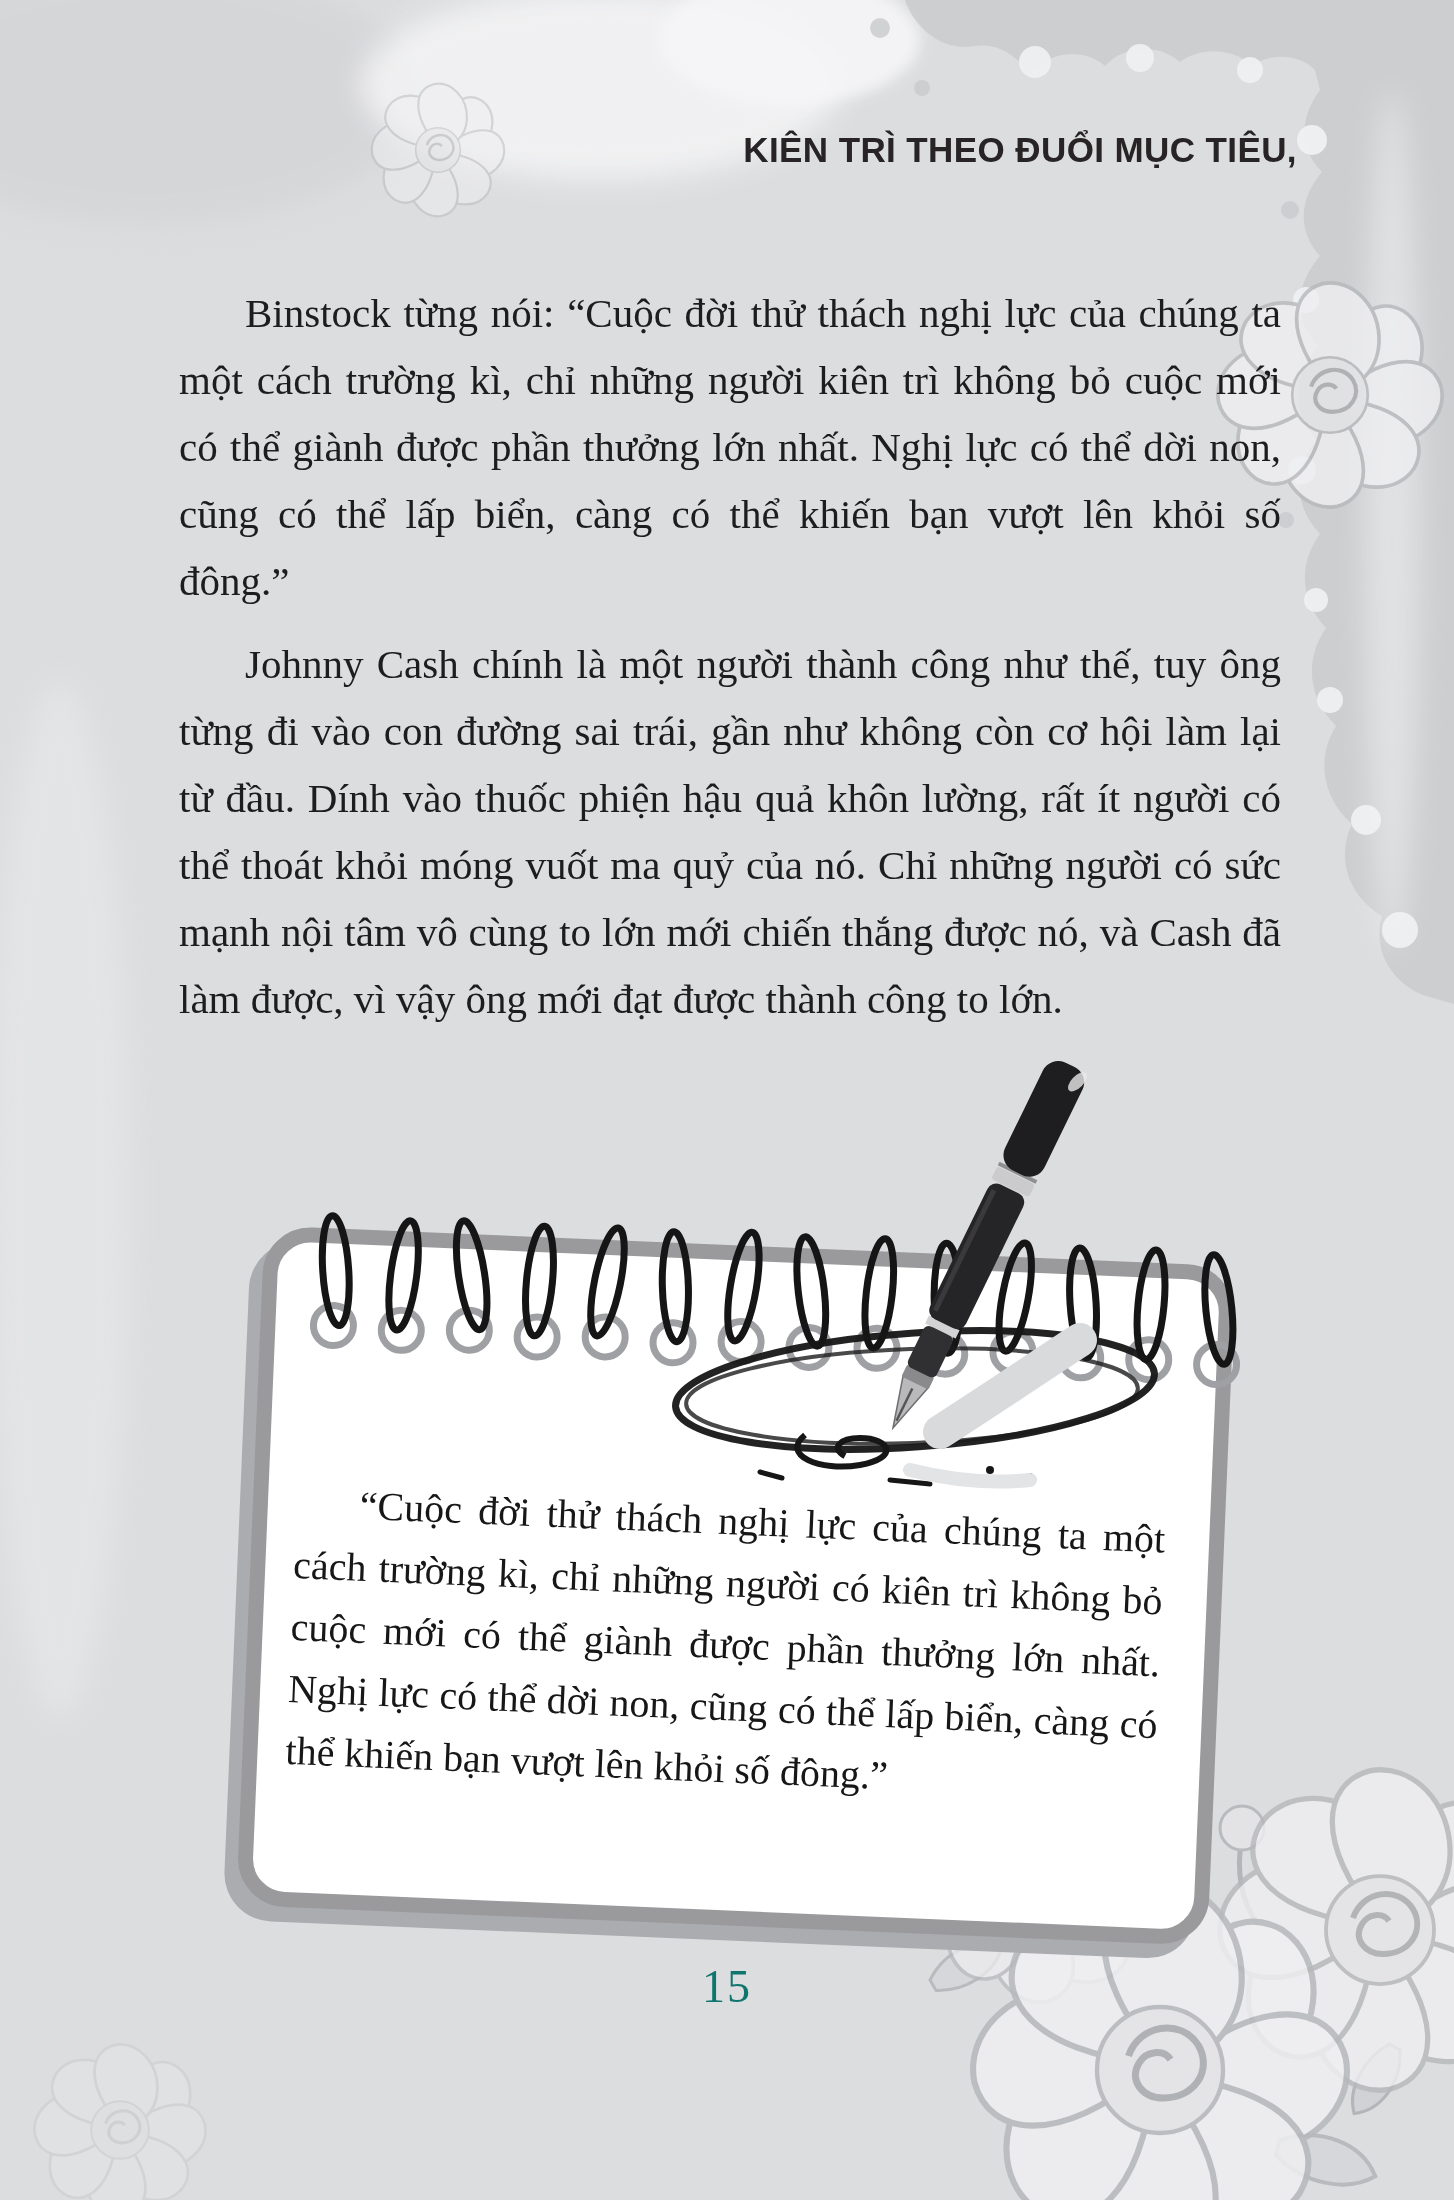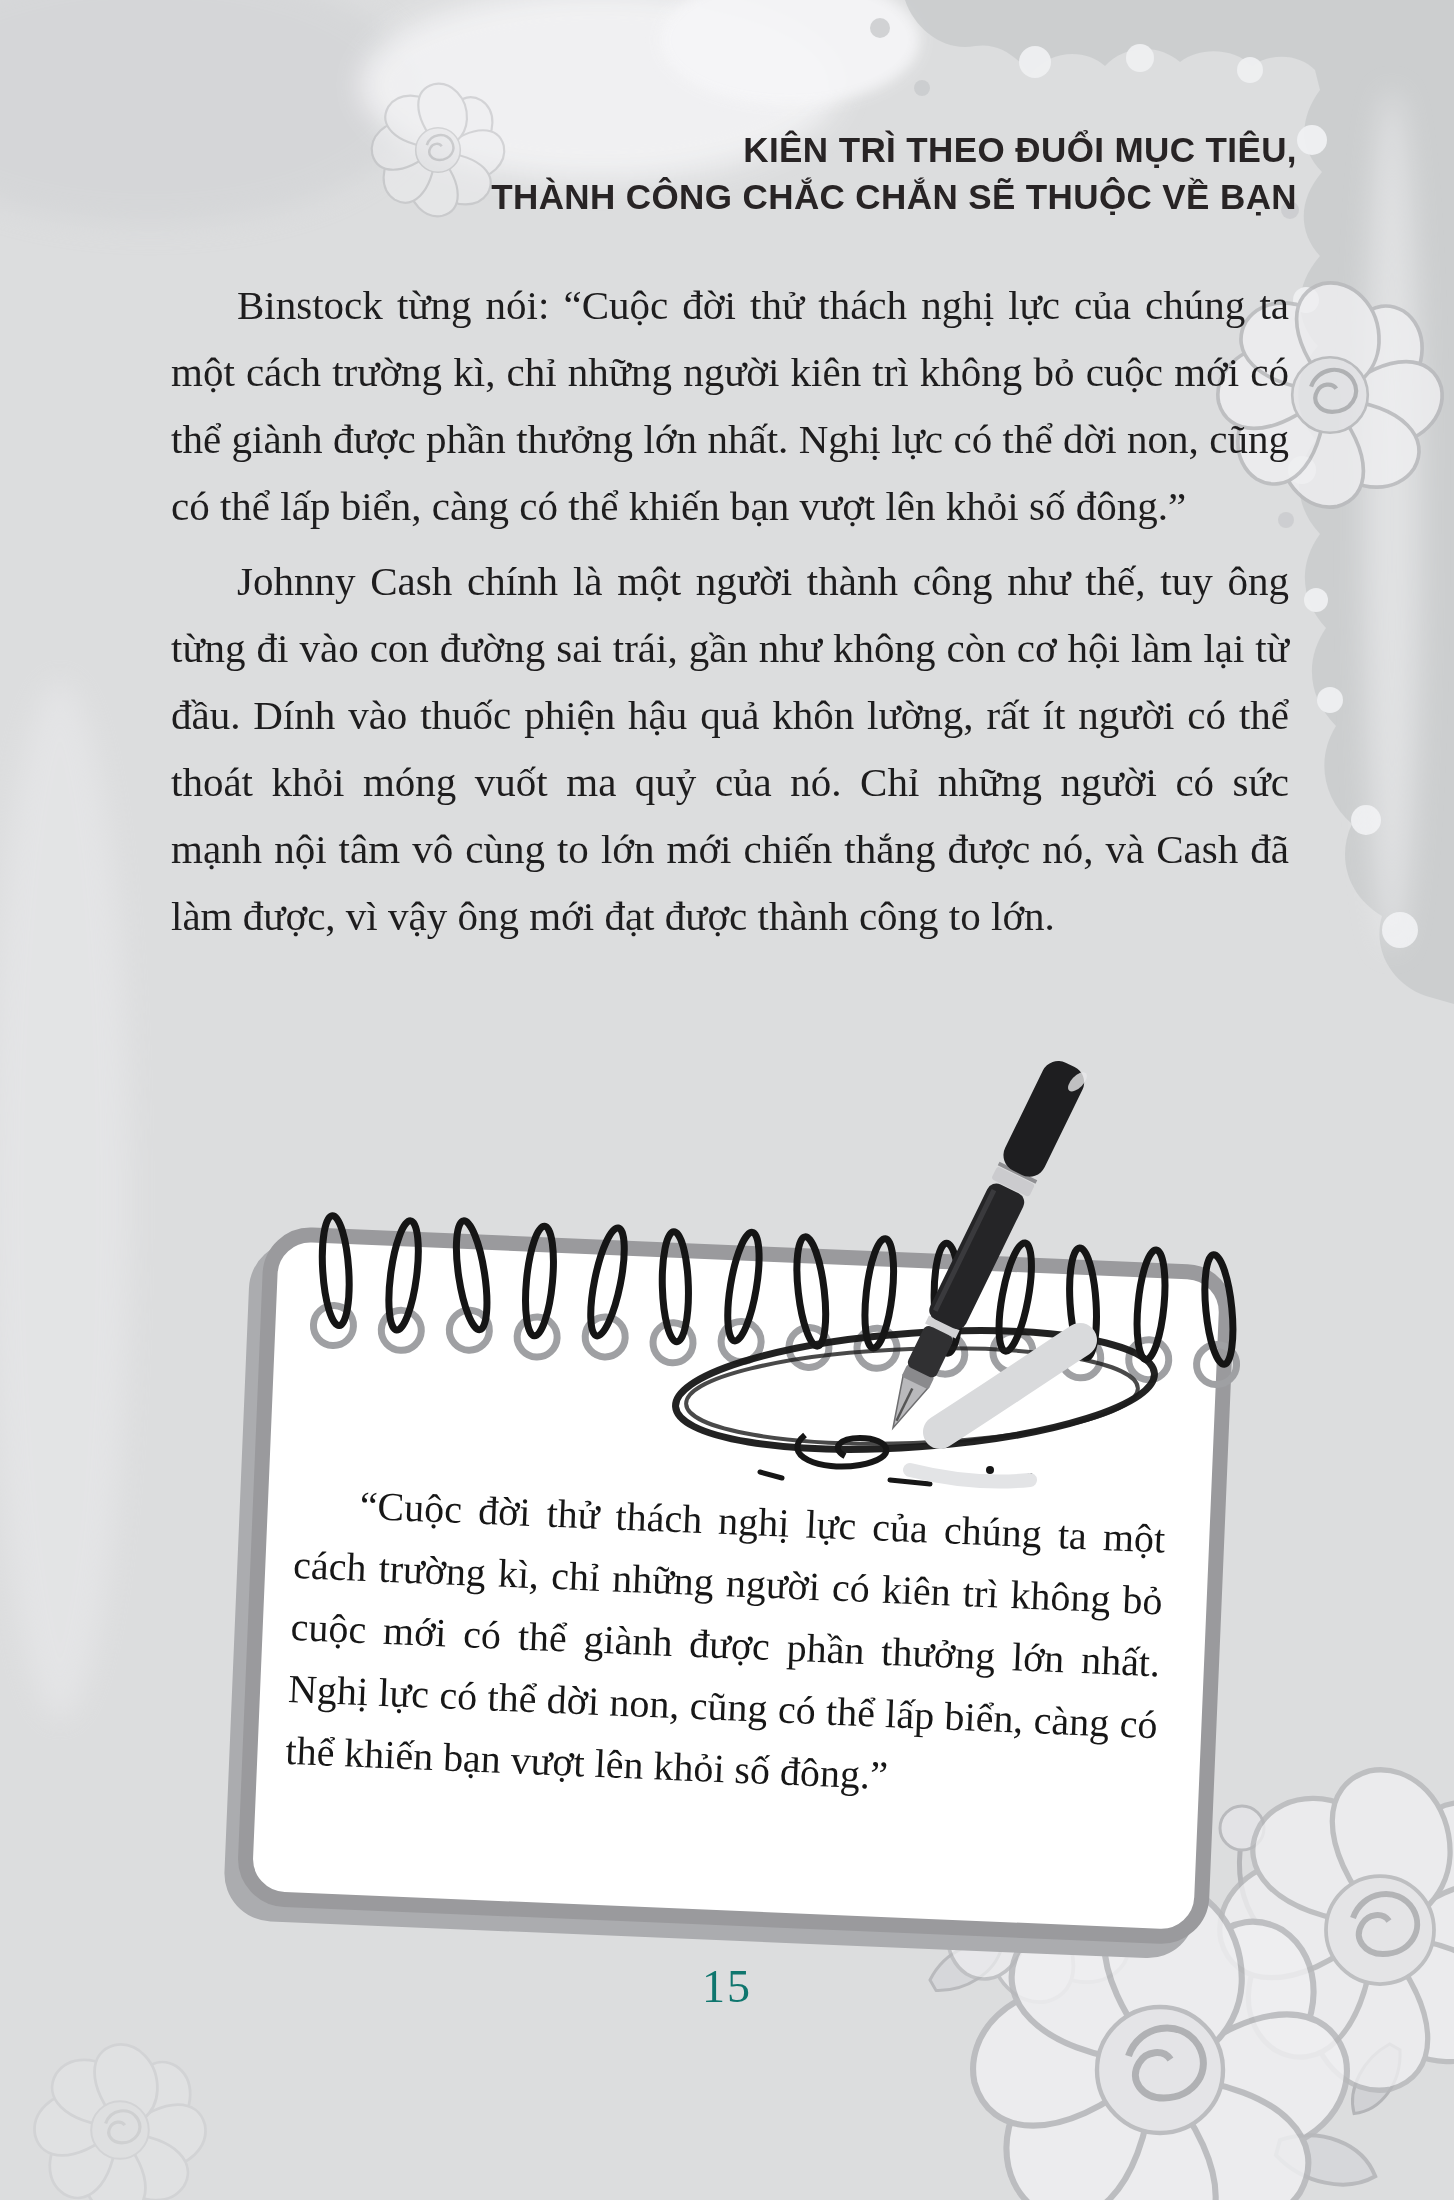--- a/index.html
+++ b/index.html
@@ -14,21 +14,21 @@
     position:absolute; top:126px; right:157px; text-align:right;
     font-family:"Liberation Sans","DejaVu Sans",sans-serif;
     font-weight:800; font-size:35px; line-height:47px;
     color:#282425; letter-spacing:.4px; z-index:4;
   }
   
   .body-text{
     position:absolute; left:163px; top:264px; width:1134px; z-index:3;
     font-size:41px; line-height:67px; color:#1e1d1e;
   }
-  .body-text p{margin:8px; text-align:justify; text-indent:66px;}
+  .body-text p{margin:16px; text-align:justify; text-indent:66px;}
   
   .notepad{
     position:absolute; left:262px; top:1228px; width:942px; height:650px;
     background:#ffffff; border:15px solid #9a9a9d; border-radius:48px;
     transform:rotate(2.4deg); transform-origin:60px 60px;
     box-shadow:-13px 15px 0 #abacaf;
     z-index:5;
   }
   .spiral{position:absolute; left:12px; top:-40px; width:950px; height:170px; overflow:visible;}
   .notepad-quote{
@@ -124,21 +124,20 @@
       <circle cx="1242" cy="1828" r="22" fill="#e3e3e6" stroke="#b9babd" stroke-width="3"></circle>
       <use href="#rose" transform="translate(1040,1890) scale(1.05)" opacity=".7"></use>
       <use href="#rose" transform="translate(1380,1930) scale(1.5)" opacity=".8"></use>
       <use href="#rose" transform="translate(1160,2070) scale(1.75)" opacity=".85"></use>
       <use href="#rose" transform="translate(120,2130) scale(0.8)" opacity=".25"></use>
     </g>
   </svg>
 
   <header class="chapter-header">
     <div>KIÊN TRÌ THEO ĐUỔI MỤC TIÊU,</div>
-    <div>THÀNH CÔNG CHẮC CHẮN SẼ THUỘC VỀ BẠN</div>
   </header>
 
   <main class="body-text">
     <p>Binstock từng nói: “Cuộc đời thử thách nghị lực của chúng ta một cách trường kì, chỉ những người kiên trì không bỏ cuộc mới có thể giành được phần thưởng lớn nhất. Nghị lực có thể dời non, cũng có thể lấp biển, càng có thể khiến bạn vượt lên khỏi số đông.”</p>
     <p>Johnny Cash chính là một người thành công như thế, tuy ông từng đi vào con đường sai trái, gần như không còn cơ hội làm lại từ đầu. Dính vào thuốc phiện hậu quả khôn lường, rất ít người có thể thoát khỏi móng vuốt ma quỷ của nó. Chỉ những người có sức mạnh nội tâm vô cùng to lớn mới chiến thắng được nó, và Cash đã làm được, vì vậy ông mới đạt được thành công to lớn.</p>
   </main>
 
   <section class="notepad">
     <svg class="spiral" viewBox="0 0 950 170">
       <g stroke-linecap="round" fill="none">

